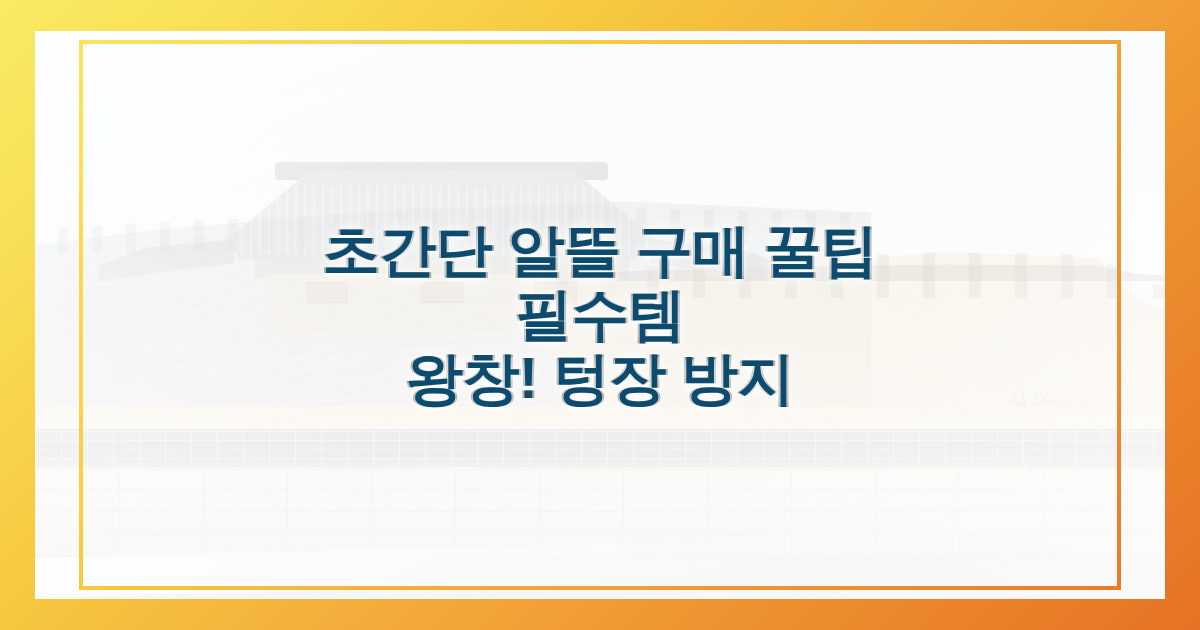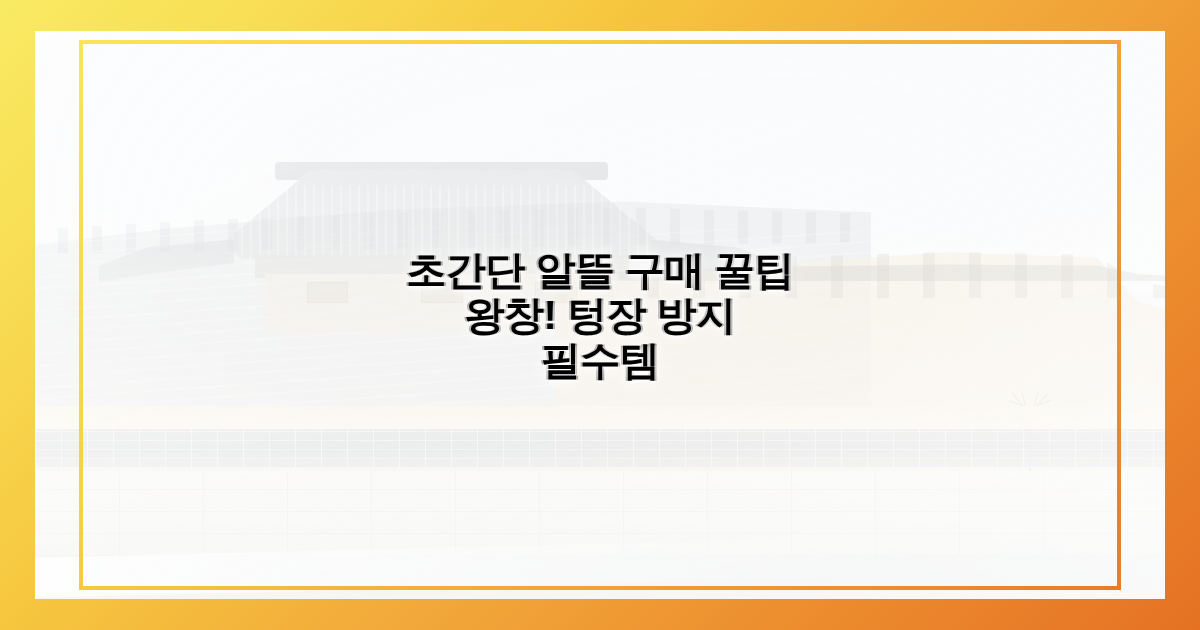--- a/index.html
+++ b/index.html
@@ -219,22 +219,22 @@
   #headline{
     position:absolute;
     left:0; right:0; top:50%;
     transform:translateY(-50%);
     text-align:center;
     padding:0 70px;
     z-index:5;
   }
   #headline .title-line{
     display:block;
-    color:#000000;
-    font-size:40px;
+    color:#0c4a6e;
+    font-size:57px;
     font-weight:700;
     line-height:1.12;
     letter-spacing:-0.5px;
     white-space:nowrap;
     text-shadow:
       0 0 9px rgba(255,255,255,.95),
       0 0 18px rgba(255,255,255,.85),
       0 2px 3px rgba(255,255,255,.7),
       2px 0 0 rgba(18,18,18,.55),
       -2px 0 0 rgba(18,18,18,.55);
@@ -293,18 +293,18 @@
       <div id="ground-sheen"></div>
 
       <div id="photo-wash"></div>
       <div id="photo-vignette"></div>
     </div>
 
     <div id="inner-rule"></div>
 
     <div id="headline">
       <span class="title-line">초간단 알뜰 구매 꿀팁</span>
+      <span class="title-line">필수템</span>
       <span class="title-line">왕창! 텅장 방지</span>
-      <span class="title-line">필수템</span>
     </div>
 
   </div>
 </div>
 
 </body></html>

